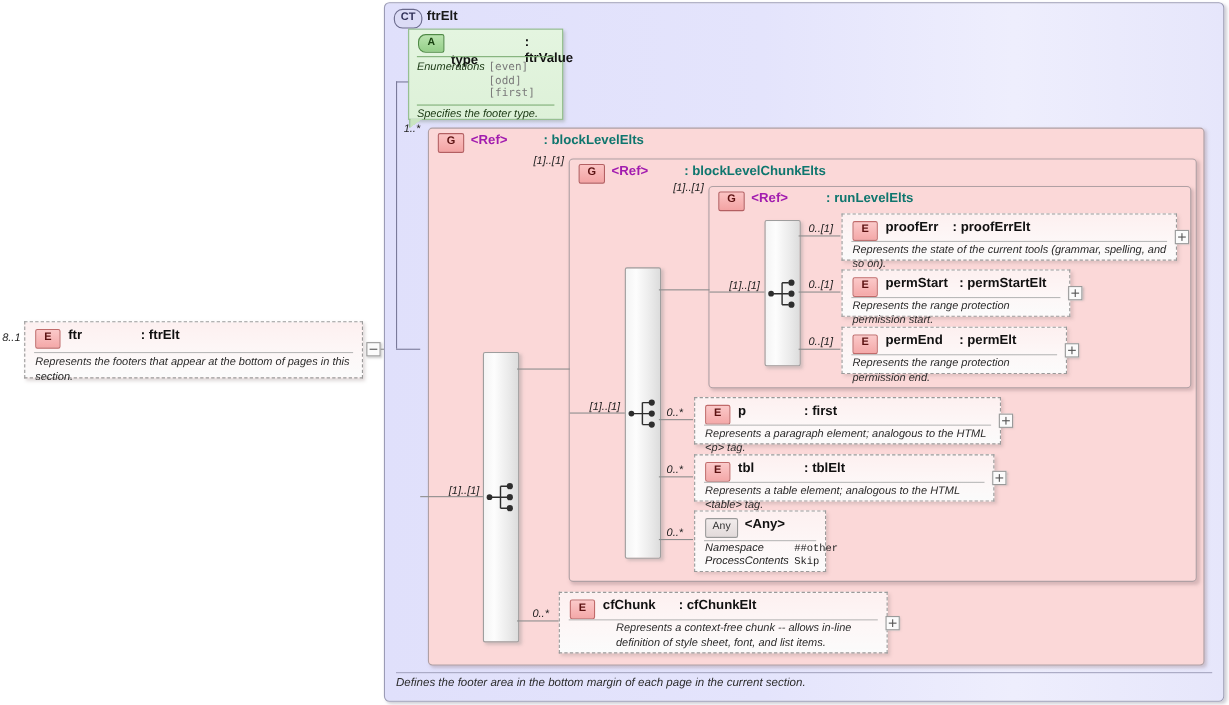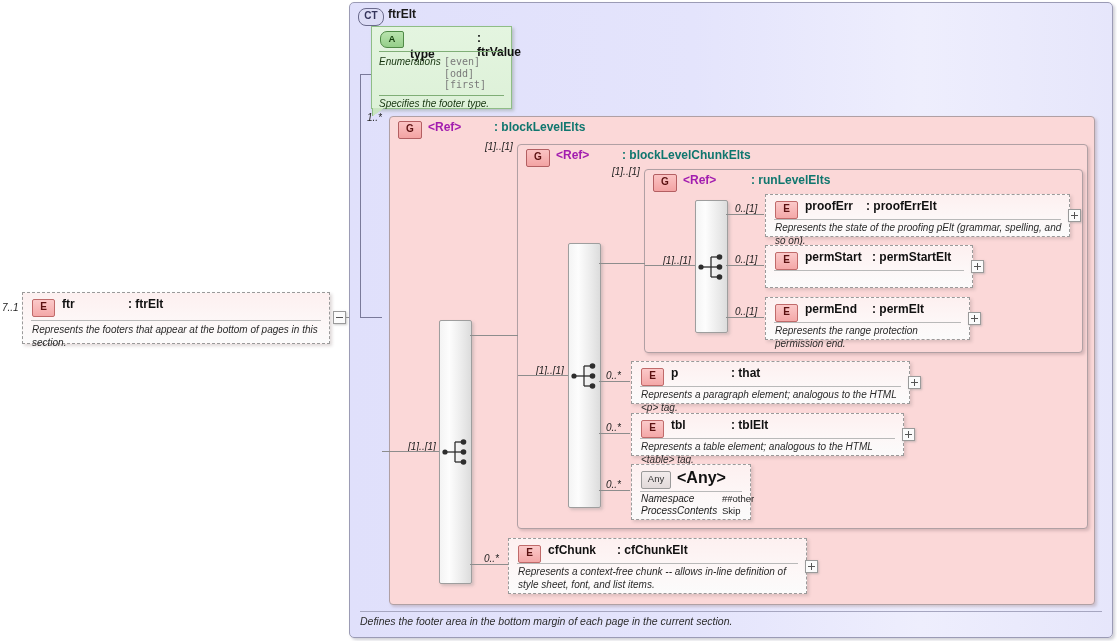--- a/index.html
+++ b/index.html
@@ -77,24 +77,24 @@
   .e-type{position:absolute;top:4px;font-size:12px;font-weight:bold;color:#111;}
   .e-rule{position:absolute;left:8px;right:8px;border-top:1px solid #b9b9b9;}
   .e-desc{position:absolute;left:9px;right:6px;font-size:10px;font-style:italic;color:#2a2a2a;
      line-height:12.5px;}
 
   
   .any-tag{position:absolute;left:9px;top:6px;width:28px;height:16px;
      border:1px solid #9a9a9a;border-radius:2px;
      background:linear-gradient(to bottom,#f2ecec,#e2dada);
      font-size:9.5px;line-height:14px;text-align:center;color:#333;}
-  .any-title{position:absolute;left:45px;top:4px;font-size:16px;font-weight:bold;color:#111;}
+  .any-title{position:absolute;left:45px;top:4px;font-size:12px;font-weight:bold;color:#111;}
   .any-k{position:absolute;left:9px;font-size:10px;font-style:italic;color:#222;}
   .any-v{position:absolute;left:90px;font-size:9.5px;color:#222;
-     font-family:Liberation Sans, sans-serif;}
+     font-family:Liberation Mono, monospace;}
 
   
   .card{position:absolute;font-size:10px;font-style:italic;color:#222;white-space:nowrap;}
 
   
   .comp{position:absolute;
      background:linear-gradient(to right,#f4f4f4 0%,#fdfdfd 30%,#e9e9e9 75%,#dcdcdc 100%);
      border:1px solid #9e9e9e;border-radius:2px;
      box-shadow:2px 2px 3px rgba(140,140,140,.35);}
 
@@ -110,21 +110,21 @@
   .tgl:before{content:"";position:absolute;left:2px;top:5px;width:7px;height:0;
      border-top:1px solid #555;}
   .tgl.plus:after{content:"";position:absolute;left:5px;top:2px;width:0;height:7px;
      border-left:1px solid #555;}
 </style>
 </head>
 <body>
 
 <div id="stage">
 
-  <div class="card abs" style="left:2px;top:302px;">7..1</div>
+  <div class="card abs" style="left:2px;top:302px;">8..1</div>
 
   <div class="abs elt-box" style="left:22px;top:292px;width:308px;height:52px;">
     <div class="e-tag">E</div>
     <div class="e-name">ftr</div>
     <div class="e-type" style="left:105px;">: ftrElt</div>
     <div class="e-rule" style="top:27px;"></div>
     <div class="e-desc" style="top:31px;">Represents the footers that appear at the bottom of pages in this section.</div>
   </div>
 
   <div class="tgl" style="left:333px;top:311px;"></div>
@@ -237,48 +237,49 @@
   <div class="hl" style="left:726px;top:214px;width:38px;"></div>
   <div class="hl" style="left:726px;top:265px;width:38px;"></div>
   <div class="hl" style="left:726px;top:317px;width:38px;"></div>
 
   <div class="card" style="left:735px;top:203px;">0..[1]</div>
   <div class="abs elt-box" style="left:765px;top:194px;width:305px;height:43px;">
     <div class="e-tag">E</div>
     <div class="e-name">proofErr</div>
     <div class="e-type" style="left:100px;">: proofErrElt</div>
     <div class="e-rule" style="top:24px;"></div>
-    <div class="e-desc" style="top:27px;">Represents the state of the proofing pElt (grammar, spelling, and so on).</div>
+    <div class="e-desc" style="top:27px;">Represents the state of the current tools (grammar, spelling, and so on).</div>
   </div>
   <div class="tgl plus" style="left:1068px;top:209px;"></div>
 
   <div class="card" style="left:735px;top:254px;">0..[1]</div>
   <div class="abs elt-box" style="left:765px;top:245px;width:208px;height:43px;">
     <div class="e-tag">E</div>
     <div class="e-name">permStart</div>
     <div class="e-type" style="left:106px;">: permStartElt</div>
     <div class="e-rule" style="top:24px;"></div>
+    <div class="e-desc" style="top:27px;">Represents the range protection permission start.</div>
   </div>
   <div class="tgl plus" style="left:971px;top:260px;"></div>
 
   <div class="card" style="left:735px;top:306px;">0..[1]</div>
   <div class="abs elt-box" style="left:765px;top:297px;width:205px;height:43px;">
     <div class="e-tag">E</div>
     <div class="e-name">permEnd</div>
     <div class="e-type" style="left:106px;">: permElt</div>
     <div class="e-rule" style="top:24px;"></div>
     <div class="e-desc" style="top:27px;">Represents the range protection permission end.</div>
   </div>
   <div class="tgl plus" style="left:968px;top:312px;"></div>
 
   <div class="card" style="left:606px;top:370px;">0..*</div>
   <div class="abs elt-box" style="left:631px;top:361px;width:279px;height:43px;">
     <div class="e-tag">E</div>
     <div class="e-name">p</div>
-    <div class="e-type" style="left:99px;">: that</div>
+    <div class="e-type" style="left:99px;">: first</div>
     <div class="e-rule" style="top:24px;"></div>
     <div class="e-desc" style="top:27px;">Represents a paragraph element; analogous to the HTML &lt;p&gt; tag.</div>
   </div>
   <div class="tgl plus" style="left:908px;top:376px;"></div>
 
   <div class="card" style="left:606px;top:422px;">0..*</div>
   <div class="abs elt-box" style="left:631px;top:413px;width:273px;height:43px;">
     <div class="e-tag">E</div>
     <div class="e-name">tbl</div>
     <div class="e-type" style="left:99px;">: tblElt</div>
@@ -297,17 +298,17 @@
     <div class="any-k" style="top:40px;">ProcessContents</div>
     <div class="any-v" style="top:40px;">Skip</div>
   </div>
 
   <div class="card" style="left:484px;top:553px;">0..*</div>
   <div class="abs elt-box" style="left:508px;top:538px;width:299px;height:56px;">
     <div class="e-tag">E</div>
     <div class="e-name">cfChunk</div>
     <div class="e-type" style="left:108px;">: cfChunkElt</div>
     <div class="e-rule" style="top:24px;"></div>
-    <div class="e-desc" style="top:27px;">Represents a context-free chunk -- allows in-line definition of style sheet, font, and list items.</div>
+    <div class="e-desc" style="top:27px;margin-left:42px;">Represents a context-free chunk -- allows in-line definition of style sheet, font, and list items.</div>
   </div>
   <div class="tgl plus" style="left:805px;top:560px;"></div>
 
 </div>
 
 </body></html>

